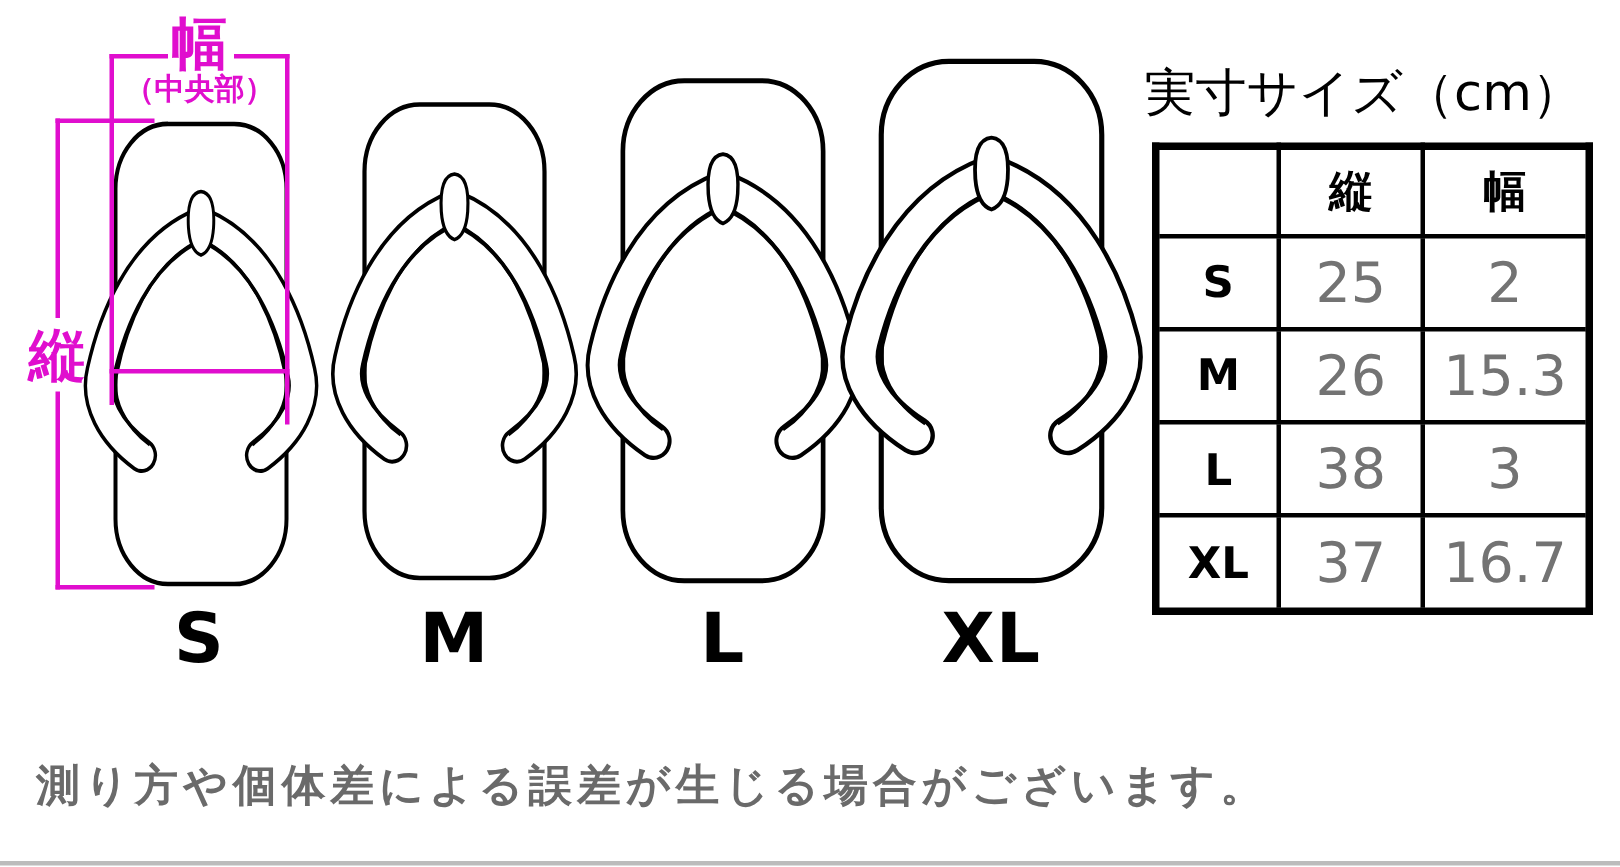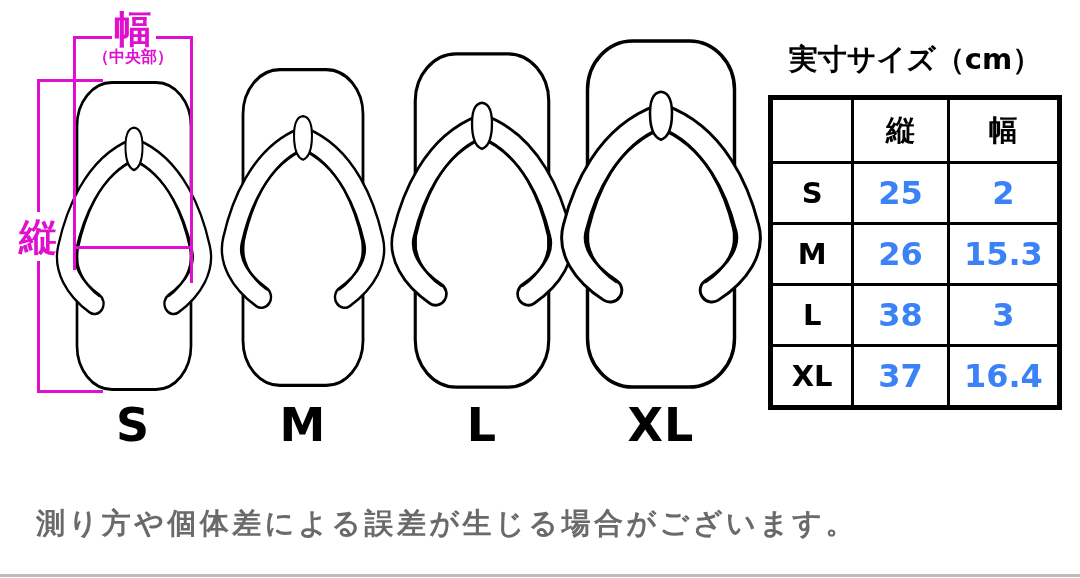--- a/index.html
+++ b/index.html
@@ -9,36 +9,36 @@
   }
   
   .mline{position:absolute;background:#e00ece;}
   .mlabel{position:absolute;color:#e00ece;font-weight:bold;text-align:center;line-height:1;}
   
   .sandal{position:absolute;overflow:visible;}
   
   .size-letter{position:absolute;width:120px;text-align:center;color:#000;
     font-size:46px;font-weight:bold;line-height:1;letter-spacing:1px;}
   
-  .tbl-title{position:absolute;left:763px;top:42px;width:304px;text-align:center;
-    color:#000;font-size:29px;font-weight:bold;line-height:1.2;}
+  .tbl-title{position:absolute;left:763px;top:42px;width:304px;text-align:left;
+    color:#000;font-size:34px;font-weight:normal;line-height:1.2;}
   table.size-table{
     position:absolute;left:768px;top:95px;width:294px;height:315px;
     border-collapse:collapse;table-layout:fixed;background:#fff;
     border:5px solid #000;
   }
   table.size-table td{
     border:3px solid #000;text-align:center;vertical-align:middle;padding:0;
   }
   td.hdr{color:#000;font-size:29px;font-weight:bold;}
   td.szc{color:#000;font-size:29px;font-weight:bold;}
-  td.val{color:#3b82f6;font-size:32px;font-weight:bold;}
+  td.val{color:#737373;font-size:37px;font-weight:normal;}
   
   .note{
-    position:absolute;left:36px;top:503px;white-space:nowrap;
+    position:absolute;left:24px;top:503px;white-space:nowrap;
     color:#6a6a6a;font-size:29px;font-weight:bold;letter-spacing:3.5px;line-height:1.4;
   }
   .bottom-divider{position:absolute;left:0;top:574px;width:1080px;height:3px;background:#bcbcbc;}
 </style>
 </head>
 <body>
 
 <div id="stage">
 
   <svg width="0" height="0" style="position:absolute" aria-hidden="true">
@@ -73,21 +73,21 @@
   <svg class="sandal" style="left:563px;top:38px;width:196px;height:352px" viewBox="0 0 200 360" preserveAspectRatio="none">
     <use href="#sandal-shape"></use>
   </svg>
 
   <div class="mline" style="left:73px;top:36px;width:39px;height:3px"></div>
   <div class="mline" style="left:156px;top:36px;width:37px;height:3px"></div>
   <div class="mline" style="left:73px;top:36px;width:3px;height:234px"></div>
   <div class="mline" style="left:190px;top:36px;width:3px;height:247px"></div>
   <div class="mline" style="left:73px;top:246px;width:120px;height:3px"></div>
   <div class="mlabel" style="left:108px;top:10px;width:50px;font-size:38px">幅</div>
-  <div class="mlabel" style="left:63px;top:49px;width:140px;font-size:16px">（中央部）</div>
+  <div class="mlabel" style="left:63px;top:49px;width:140px;font-size:20px">（中央部）</div>
 
   <div class="mline" style="left:37px;top:79px;width:3px;height:133px"></div>
   <div class="mline" style="left:37px;top:261px;width:3px;height:132px"></div>
   <div class="mline" style="left:37px;top:79px;width:66px;height:3px"></div>
   <div class="mline" style="left:37px;top:390px;width:66px;height:3px"></div>
   <div class="mlabel" style="left:14px;top:218px;width:48px;font-size:38px">縦</div>
 
   <div class="size-letter" style="left:73px;top:402px">S</div>
   <div class="size-letter" style="left:243px;top:402px">M</div>
   <div class="size-letter" style="left:422px;top:402px">L</div>
@@ -118,21 +118,21 @@
       <td class="val">15.3</td>
     </tr>
     <tr>
       <td class="szc">L</td>
       <td class="val">38</td>
       <td class="val">3</td>
     </tr>
     <tr>
       <td class="szc">XL</td>
       <td class="val">37</td>
-      <td class="val">16.4</td>
+      <td class="val">16.7</td>
     </tr>
   </tbody>
     </table>
 
   <div class="note">測り方や個体差による誤差が生じる場合がございます。</div>
   <div class="bottom-divider"></div>
 
 </div>
 
 </body></html>

